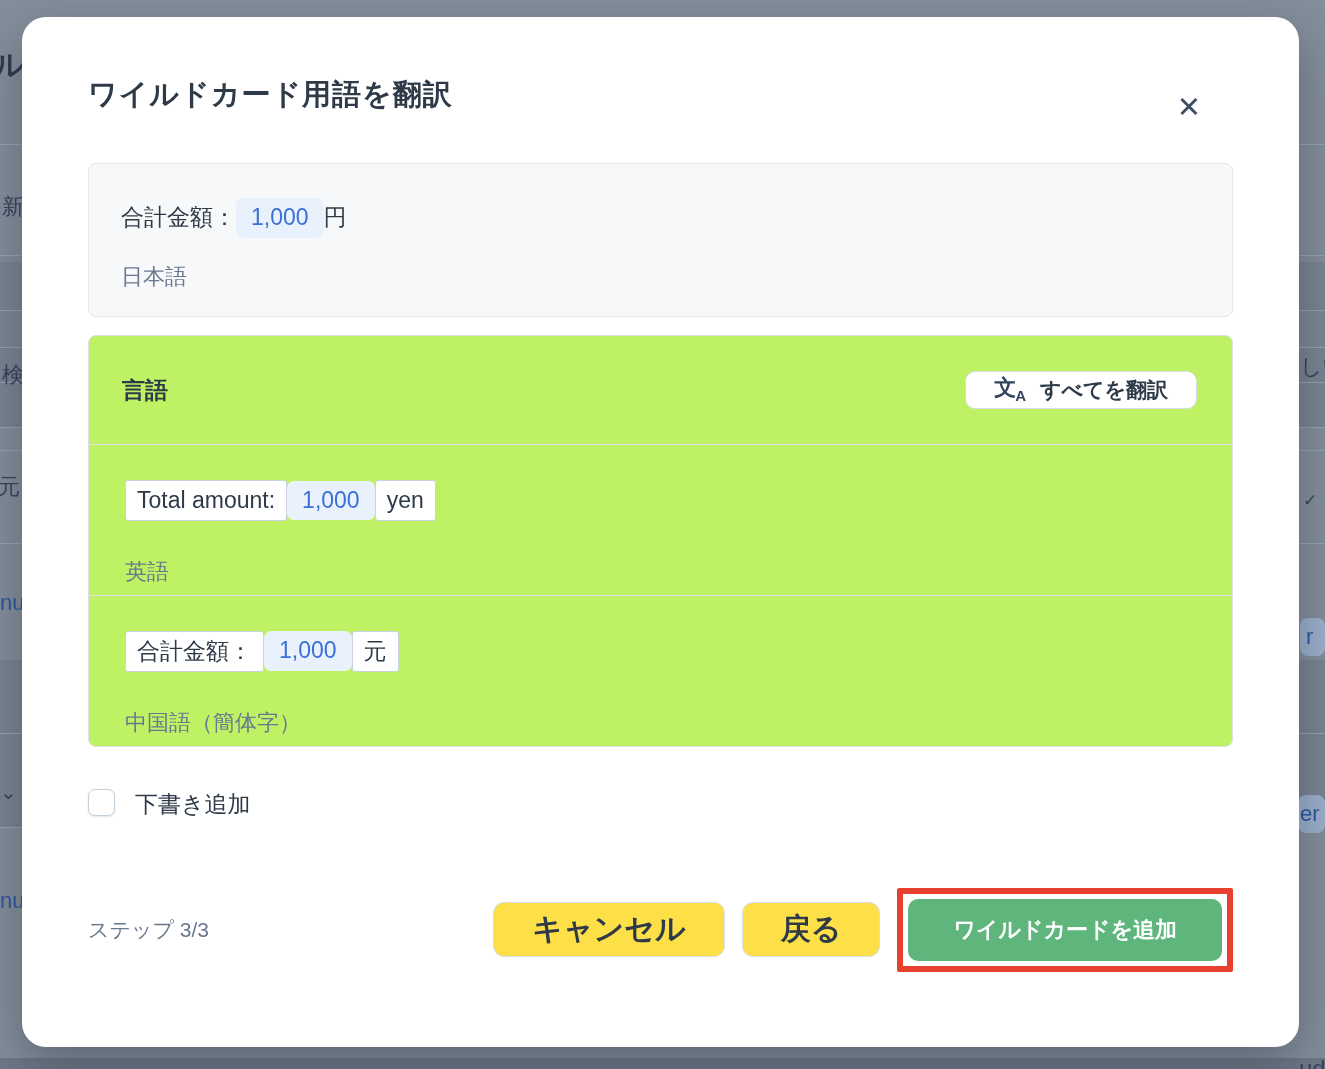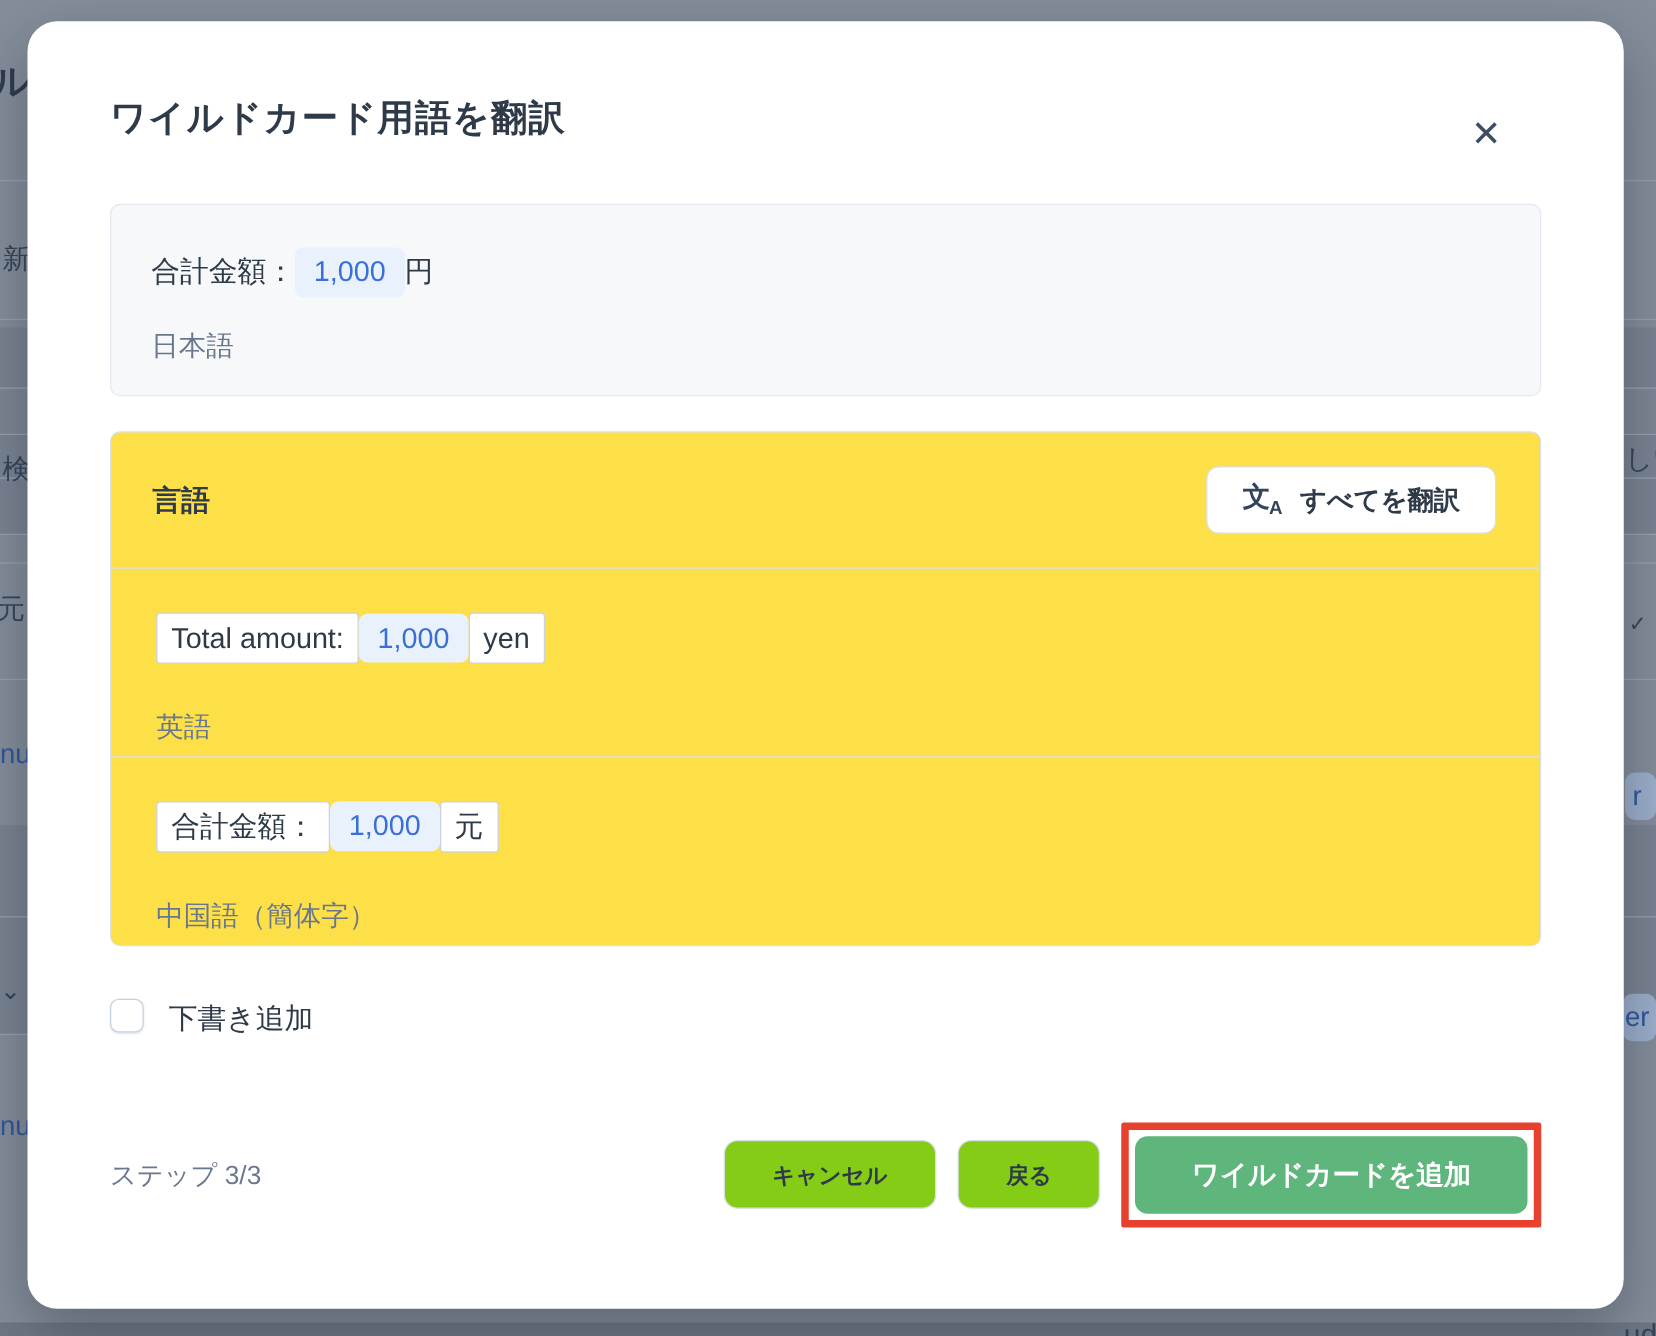--- a/index.html
+++ b/index.html
@@ -41,30 +41,30 @@
   .summary-term { font-size:23px; color:#2e3a48; }
   .pill {
     background:#e9f1fd; color:#3a6fd8; font-size:23px;
     padding:6px 15px; border-radius:7px; line-height:1.2;
   }
   .summary-unit { font-size:23px; color:#2e3a48; }
   .lang-label { margin-top:24px; font-size:22px; color:#69788e; }
 
   
   .panel {
-    margin-top:28px; width:1145px; border:1px solid #d9e0e8; border-radius:8px;
-    background:#fde047;
+    margin-top:18px; width:1145px; border:1px solid #d9e0e8; border-radius:8px;
+    background:#bef264;
   }
   .panel-header {
     height:109px; display:flex; align-items:center; justify-content:space-between;
     padding:0 35px 0 33px; border-bottom:1px solid #d9e0e8;
   }
   .panel-title { font-size:23px; font-weight:700; color:#2e3a48; }
   .translate-all-btn {
-    height:54px; display:flex; align-items:center; gap:14px;
+    height:38px; display:flex; align-items:center; gap:14px;
     border:1.5px solid #d7dee7; border-radius:10px; background:#fff;
     padding:0 28px; cursor:pointer;
     font-size:21px; font-weight:700; color:#2e3a48;
     font-family:inherit;
   }
   .translate-icon { position:relative; font-size:22px; font-weight:700; color:#33445c; line-height:1; }
   .translate-icon .sub { font-size:15px; vertical-align:-6px; margin-left:-1px; }
 
   .lang-row { padding:35px 36px 8px 36px; border-bottom:1px solid #d9e0e8; }
   .lang-row:last-child { border-bottom:none; }
@@ -80,22 +80,22 @@
     width:27px; height:27px; border:1.5px solid #c6d1de; border-radius:7px;
     background:#fff; box-shadow:0 1px 2px rgba(90,110,140,.18); cursor:pointer;
   }
   .draft-label { font-size:23px; color:#2e3a48; }
 
   
   .footer { margin-top:68px; display:flex; align-items:center; }
   .step-text { font-size:21px; color:#69788e; }
   .footer-actions { margin-left:auto; display:flex; align-items:center; gap:17px; }
   .btn-secondary {
-    height:55px; border:1.5px solid #d7dee7; border-radius:11px; background:#84cc16;
-    font-size:18px; font-weight:700; color:#2e3a48; padding:0 38px; cursor:pointer;
+    height:55px; border:1.5px solid #d7dee7; border-radius:11px; background:#fde047;
+    font-size:30px; font-weight:700; color:#2e3a48; padding:0 38px; cursor:pointer;
     font-family:Liberation Mono, monospace;
   }
   .highlight-frame {
     border:6px solid #e8402e; padding:5px; border-radius:2px; background:#fff;
   }
   .btn-primary {
     height:62px; background:#5fb67c; border:none; border-radius:10px;
     font-size:22px; font-weight:700; color:#ffffff; padding:0 45px; cursor:pointer;
     font-family:inherit;
   }

